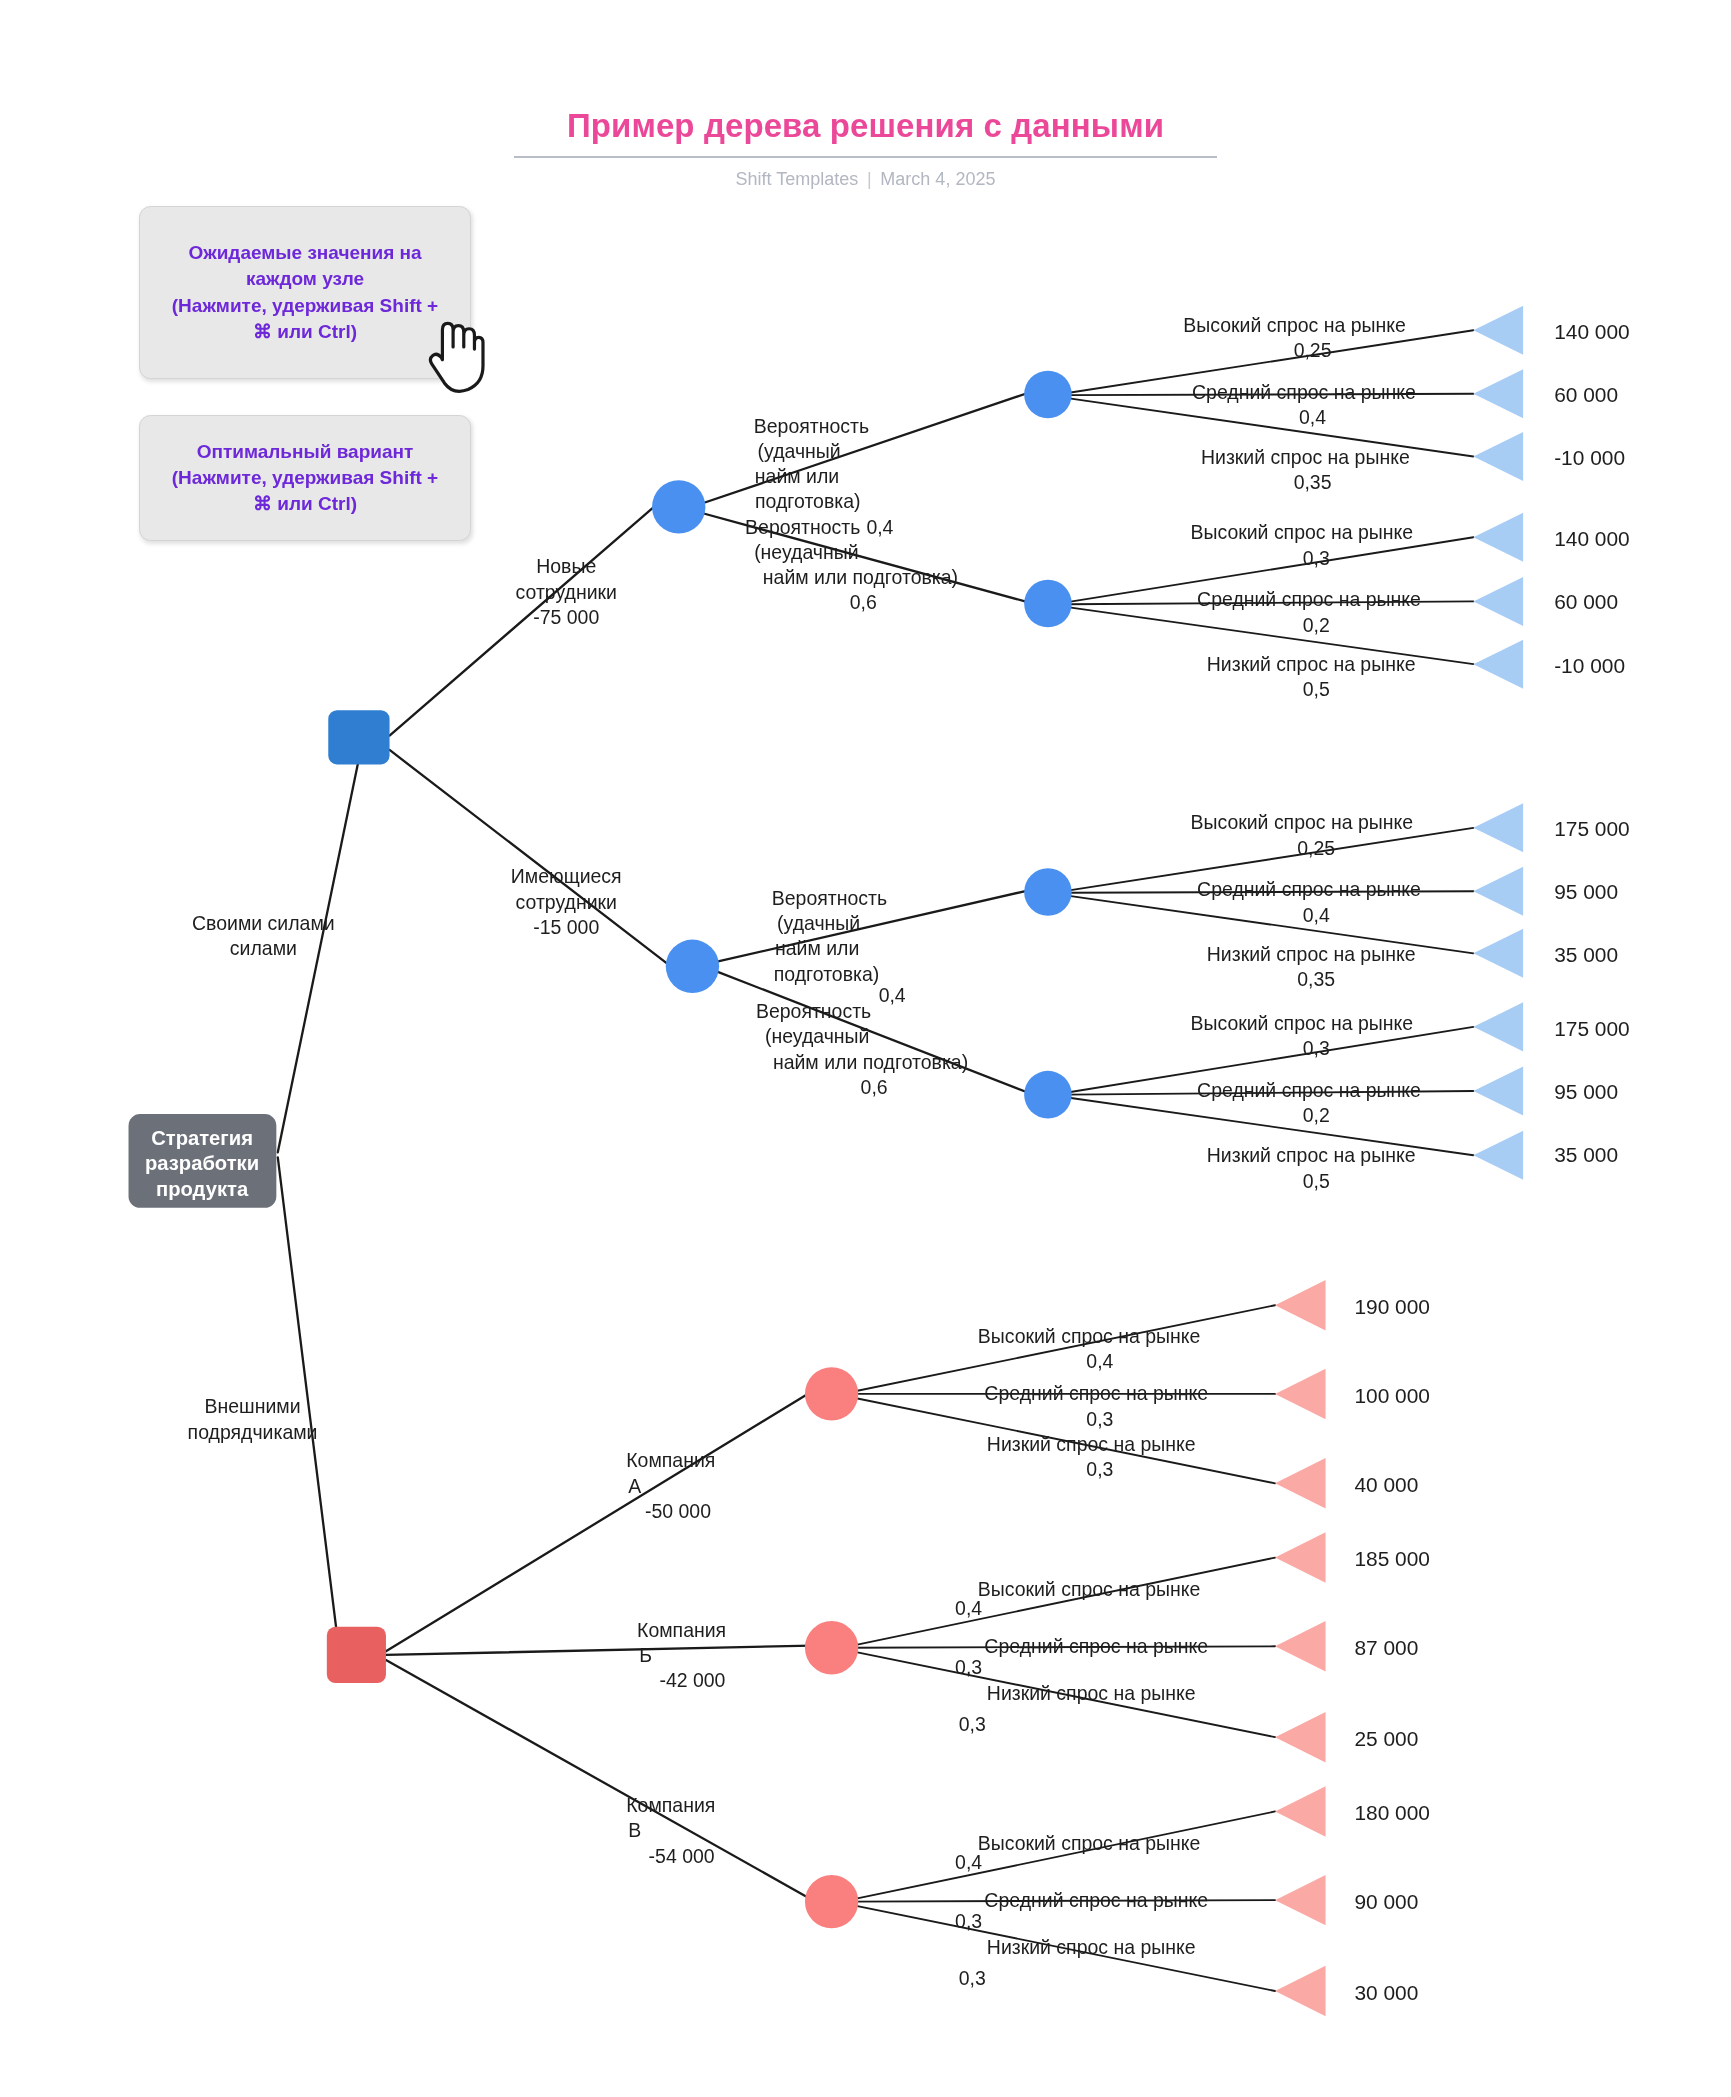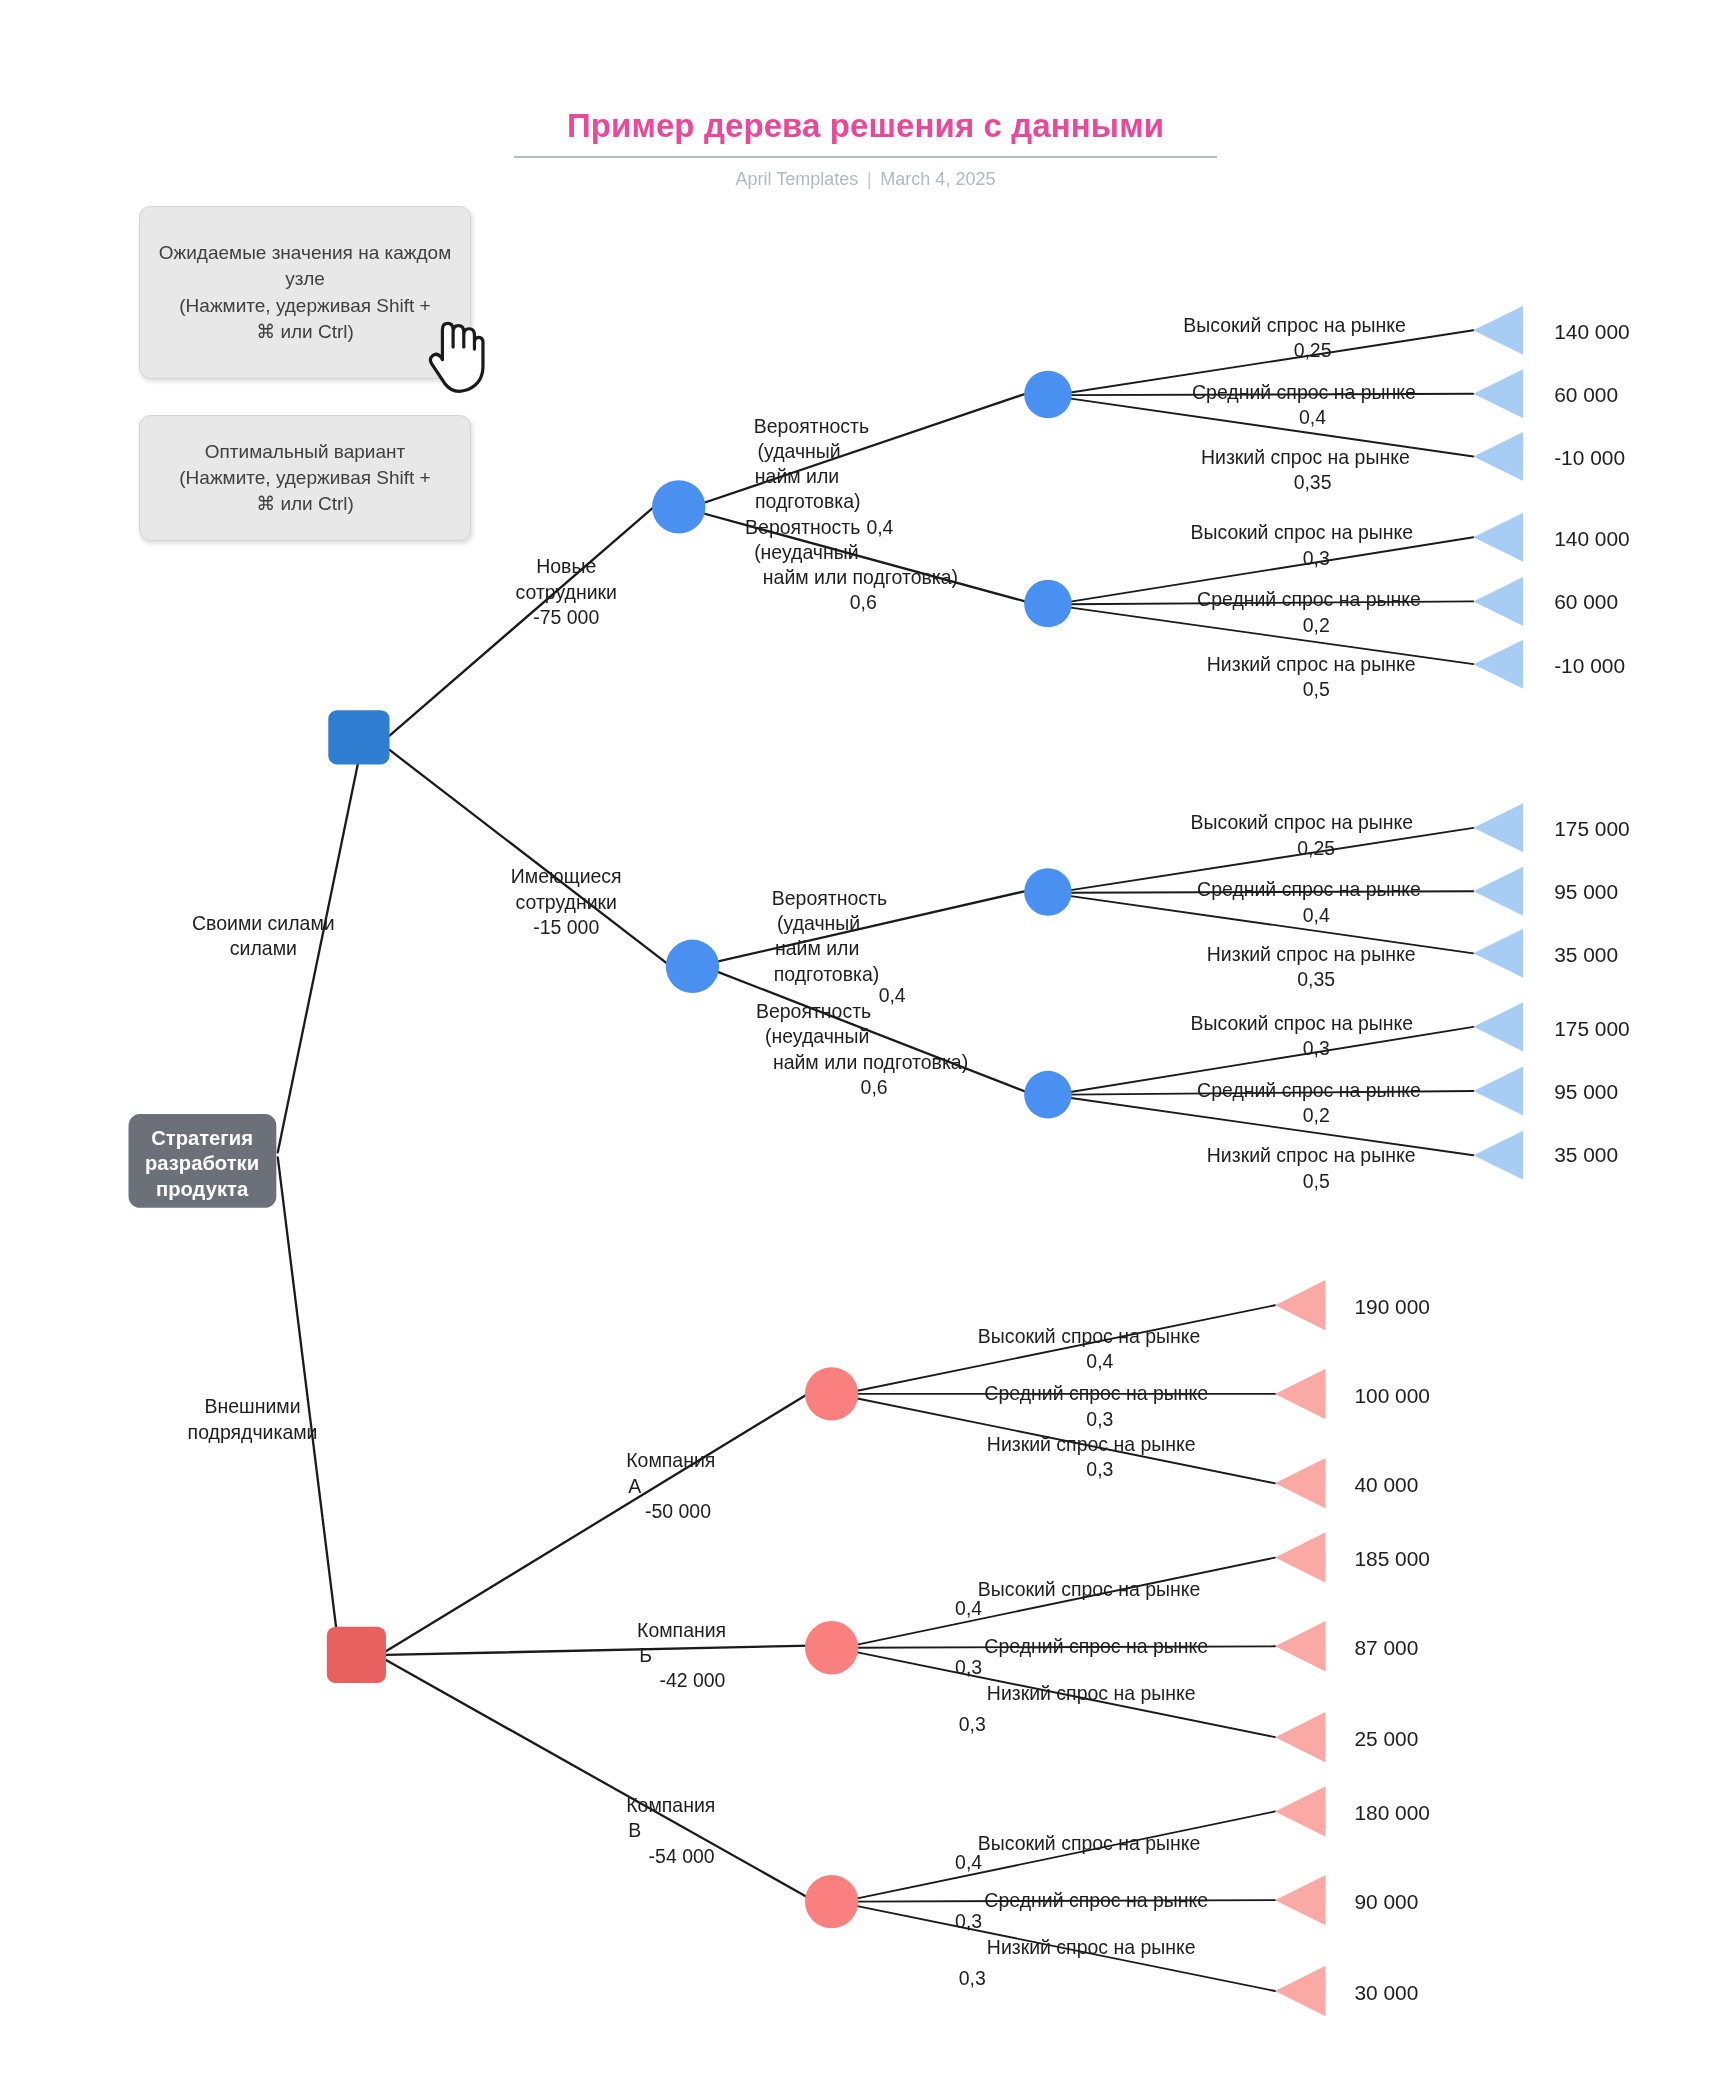--- a/index.html
+++ b/index.html
@@ -52,23 +52,24 @@
   
   .hint {
     position: absolute;
     background: #e8e8e8;
     border: 0.7px solid #d4d4d4;
     border-radius: 11.5px;
     box-shadow: 1.4px 2.9px 4.3px rgba(0,0,0,0.12);
     text-align: center;
     font-size: 19px;
     line-height: 1.38;
-    color: #404040;
+    color: #6d28d9;
     padding: 17.3px 16px;
     box-sizing: border-box;
+    font-weight: bold;
   }
   #hint-expected {
     left: 139px;
     top: 206px;
     width: 332px;
     height: 173px;
     display: flex;
     align-items: center;
     justify-content: center;
   }
@@ -121,21 +122,21 @@
     fill: #ffffff;
   }
 </style>
 </head>
 <body>
 
 <div class="header">
   <div class="doc-title">Пример дерева решения с данными</div>
   <div class="title-rule"></div>
   <div class="doc-sub">
-    <span>April Templates</span><span class="sep">|</span><span>March 4, 2025</span>
+    <span>Shift Templates</span><span class="sep">|</span><span>March 4, 2025</span>
   </div>
 </div>
 
 <div class="hint" id="hint-expected">
   <span class="hint-text">Ожидаемые значения на каждом узле
 (Нажмите, удерживая Shift +
 ⌘ или Ctrl)</span>
 </div>
 <div class="hint" id="hint-optimal">
   <span class="hint-text">Оптимальный вариант

